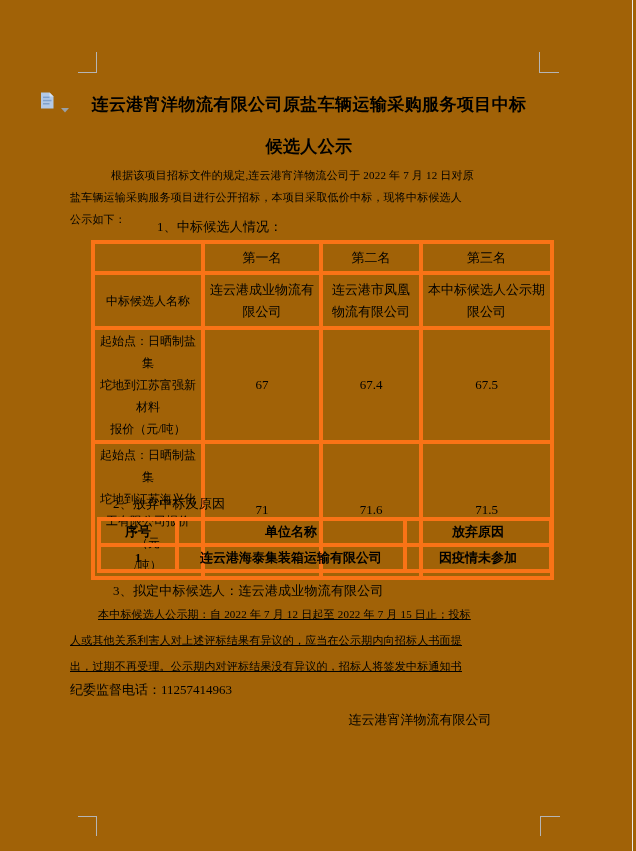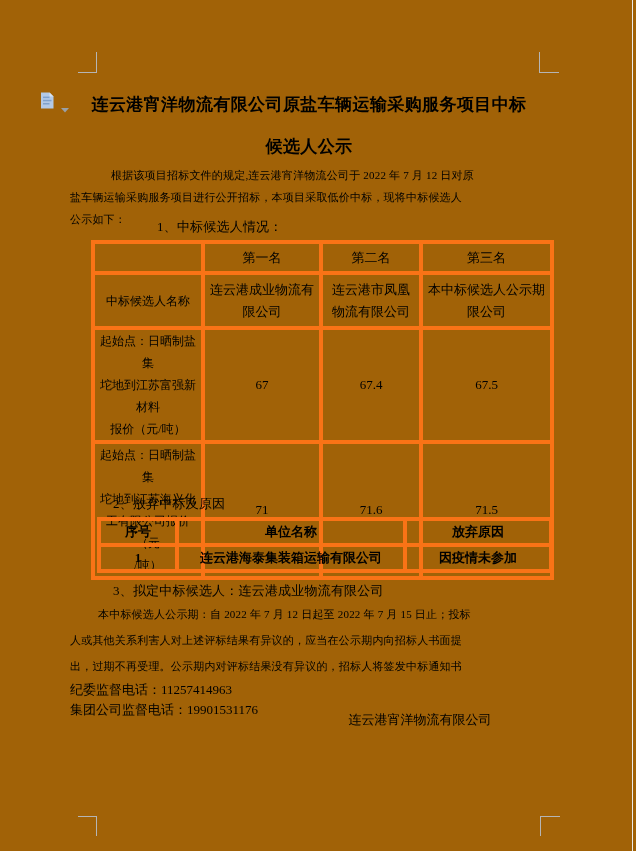--- a/index.html
+++ b/index.html
@@ -21,21 +21,21 @@
   .doc-marker .arrow { margin-left:5px; margin-top:7px; }
 
   .title {
     position:absolute; left:70px; top:84px; width:478px;
     text-align:center; font-size:17px; font-weight:bold; line-height:42px;
     letter-spacing:0.4px;
   }
 
   .para { position:absolute; left:70px; width:481px; font-size:11px; white-space:pre-line; letter-spacing:0.2px; }
   .intro   { top:164px; line-height:22px; text-indent:41px; }
-  .closing { top:601px; line-height:26px; text-indent:28px; }
+  .closing { top:601px; line-height:26px; text-indent:28px;text-decoration:underline; }
 
   .heading { position:absolute; left:113px; font-size:13px; line-height:20px; letter-spacing:0.2px; }
   .h1 { top:217px;margin-left:44px; }
   .h2 { top:494px; }
   .h3 { top:581px; }
 
   table { position:absolute; border-collapse:collapse; table-layout:fixed; font-size:13px; }
   td { border:4px solid #f97316; text-align:center; vertical-align:middle; padding:0 1px; overflow:hidden; }
 
   .tbl1 { left:91px; top:240px; width:459px; }
@@ -160,20 +160,19 @@
     </table>
 
   <div class="heading h3">3、拟定中标候选人：连云港成业物流有限公司</div>
 
   <div class="para closing">本中标候选人公示期：自 2022 年 7 月 12 日起至 2022 年 7 月 15 日止；投标
 人或其他关系利害人对上述评标结果有异议的，应当在公示期内向招标人书面提
 出，过期不再受理。公示期内对评标结果没有异议的，招标人将签发中标通知书</div>
 
   <div class="phones">
     <div>纪委监督电话：11257414963</div>
-    <div>集团公司监督电话：19901531176</div>
   </div>
 
   <div class="signature">
     <div>连云港宵洋物流有限公司</div>
   </div>
 
 </div>
 
 </body></html>

